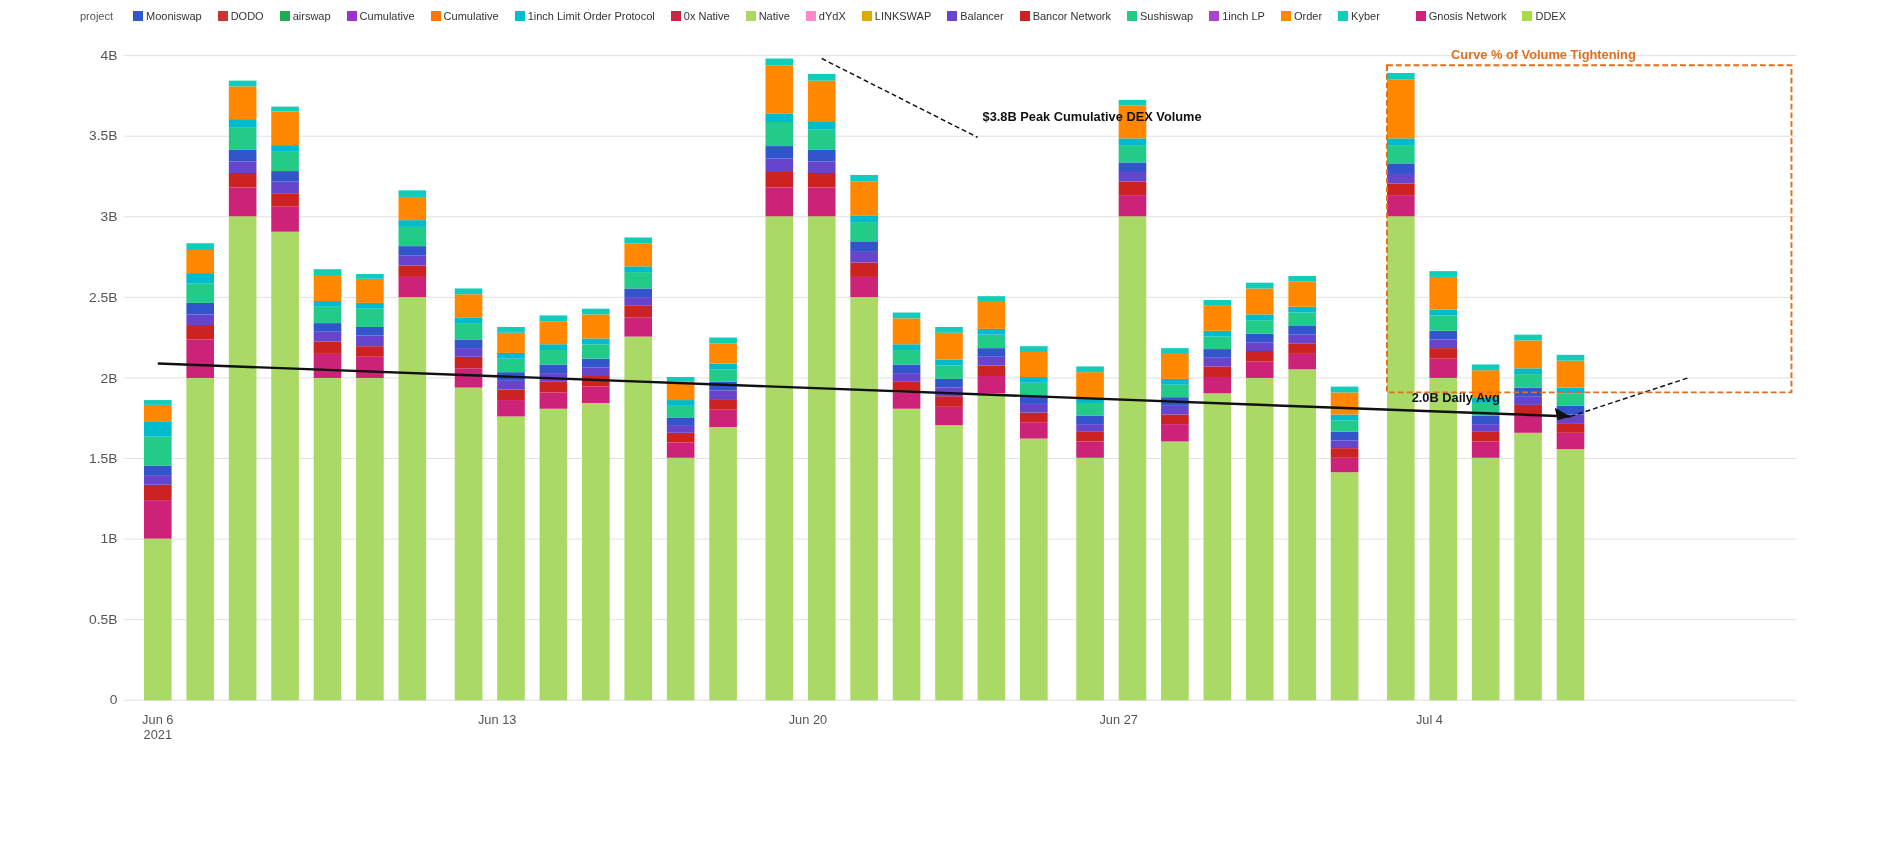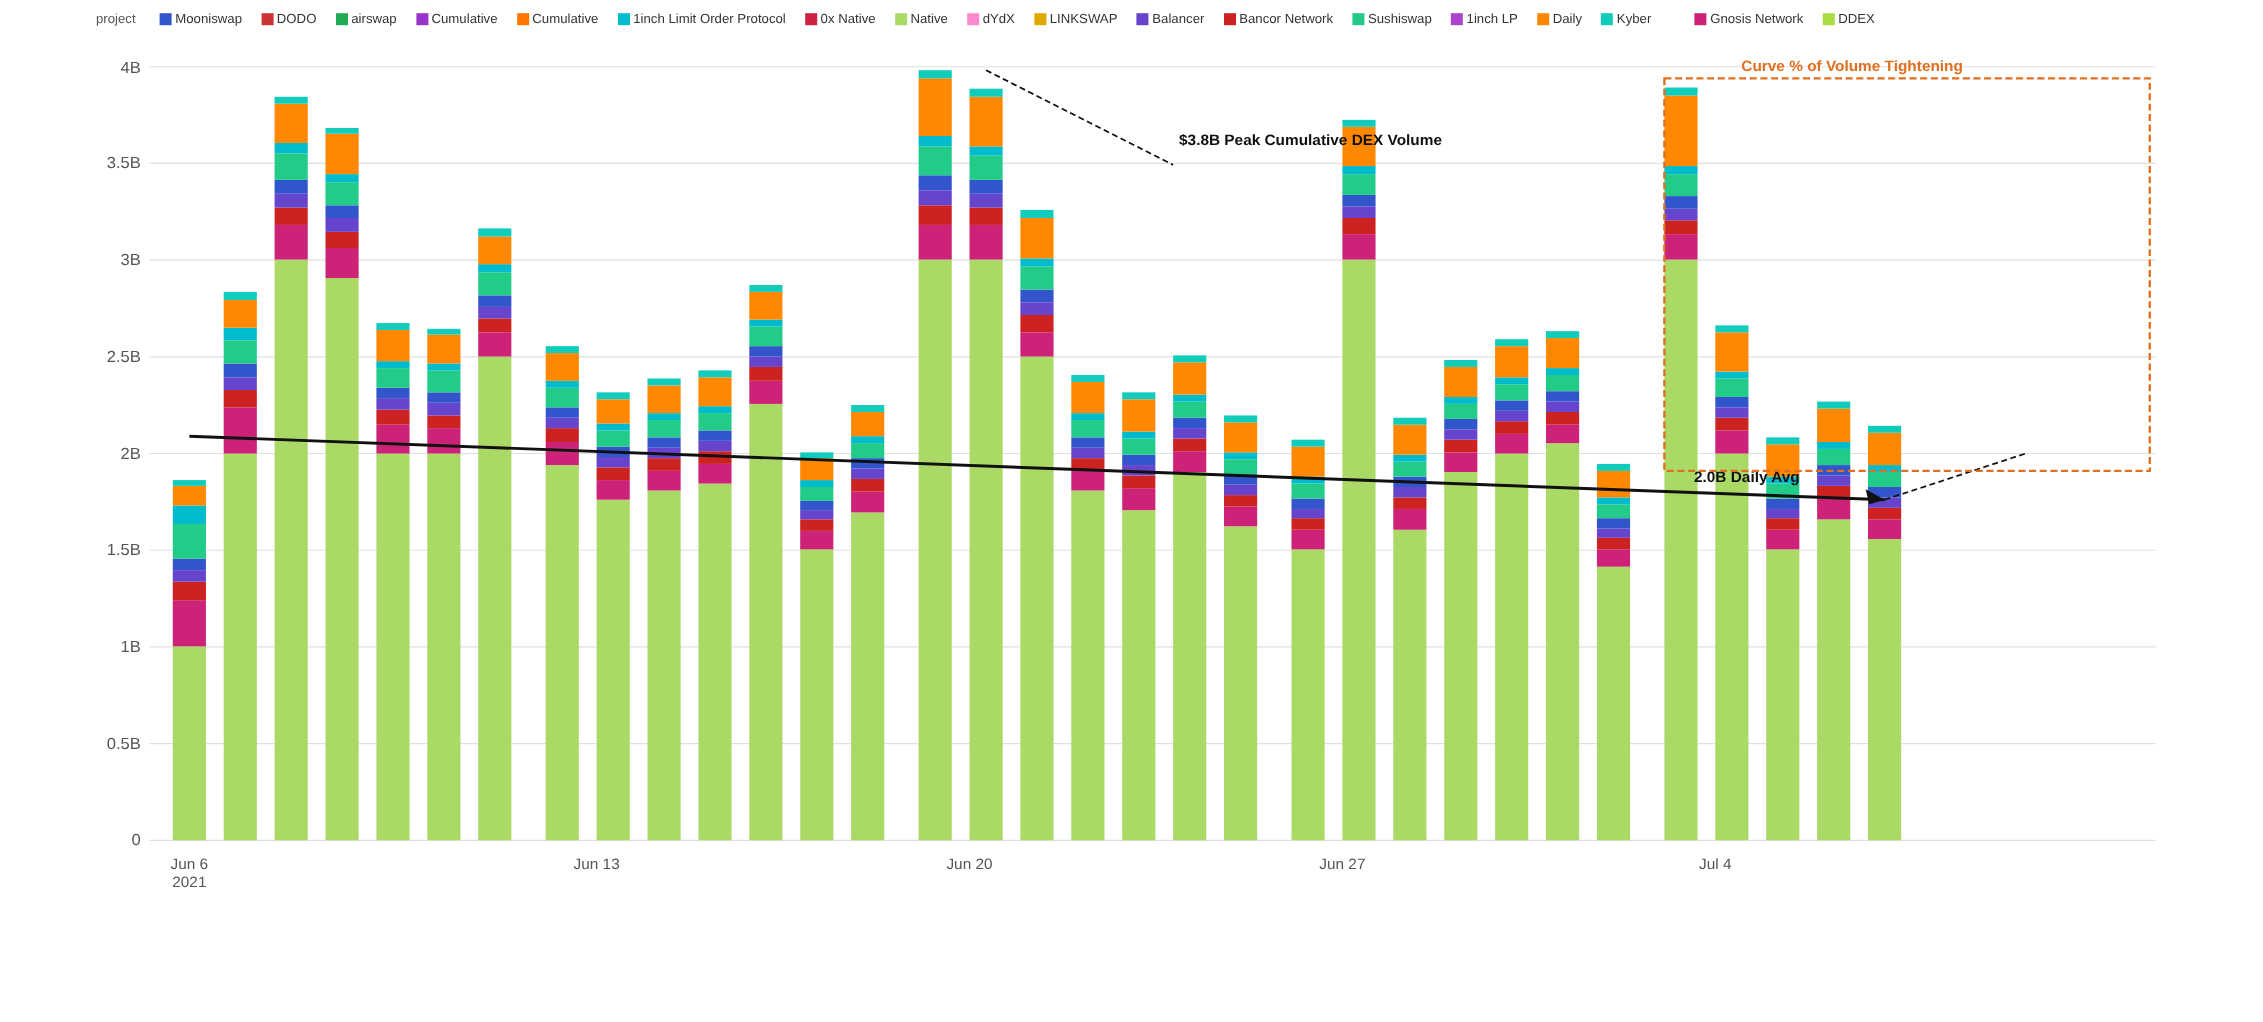--- a/index.html
+++ b/index.html
@@ -112,21 +112,21 @@
     <div class="legend-item">
       <div class="legend-dot" style="background:#22cc88;"></div>
       <span>Sushiswap</span>
     </div>
     <div class="legend-item">
       <div class="legend-dot" style="background:#aa44cc;"></div>
       <span>1inch LP</span>
     </div>
     <div class="legend-item">
       <div class="legend-dot" style="background:#ff8800;"></div>
-      <span>Daily</span>
+      <span>Order</span>
     </div>
     <div class="legend-item">
       <div class="legend-dot" style="background:#11ccbb;"></div>
       <span>Kyber</span>
     </div>
     <br style="width:100%">
     <div class="legend-item" style="margin-left:4px;">
       <div class="legend-dot" style="background:#cc2277;"></div>
       <span>Gnosis Network</span>
     </div>

